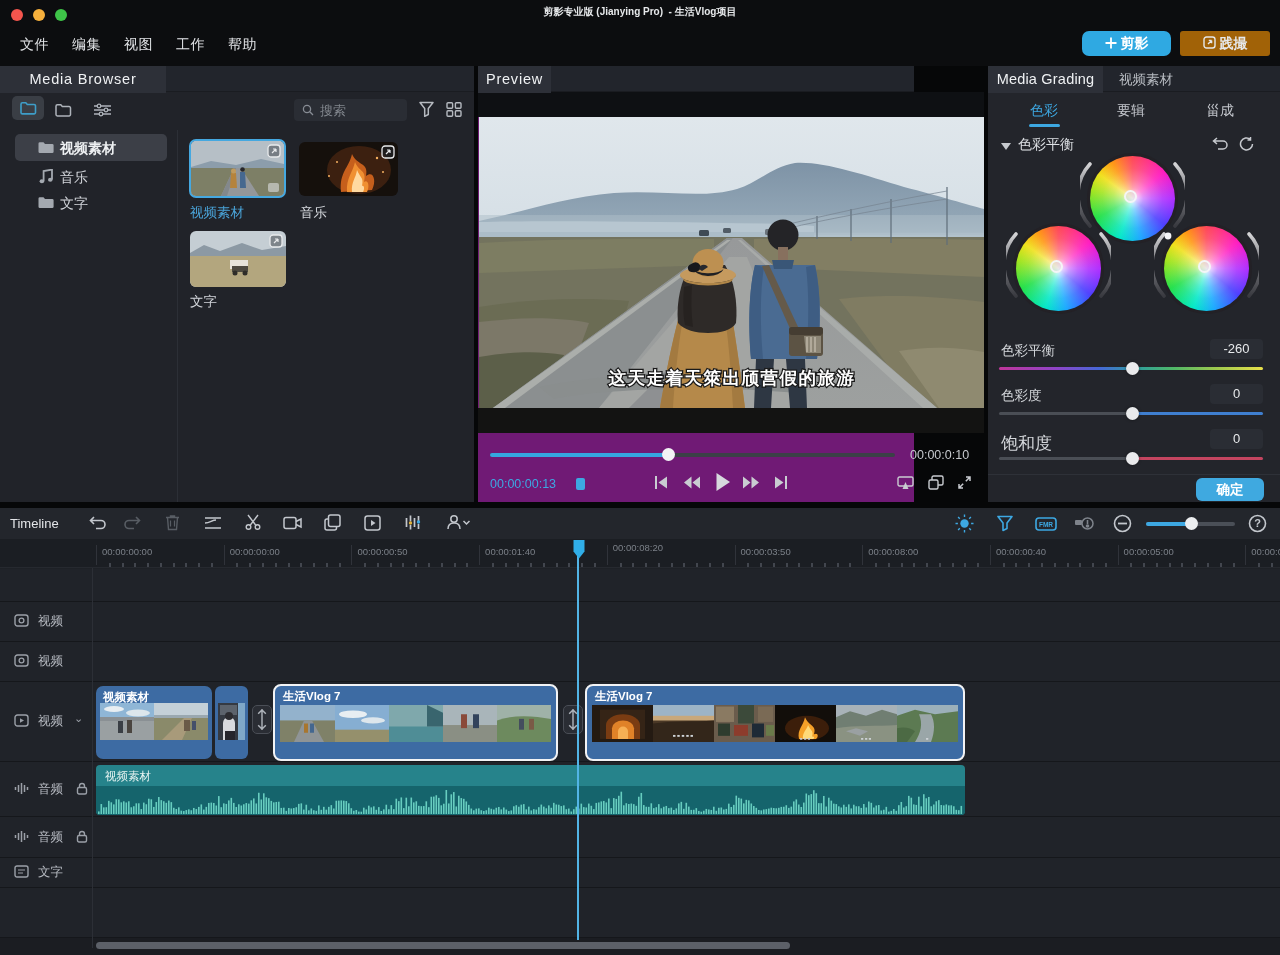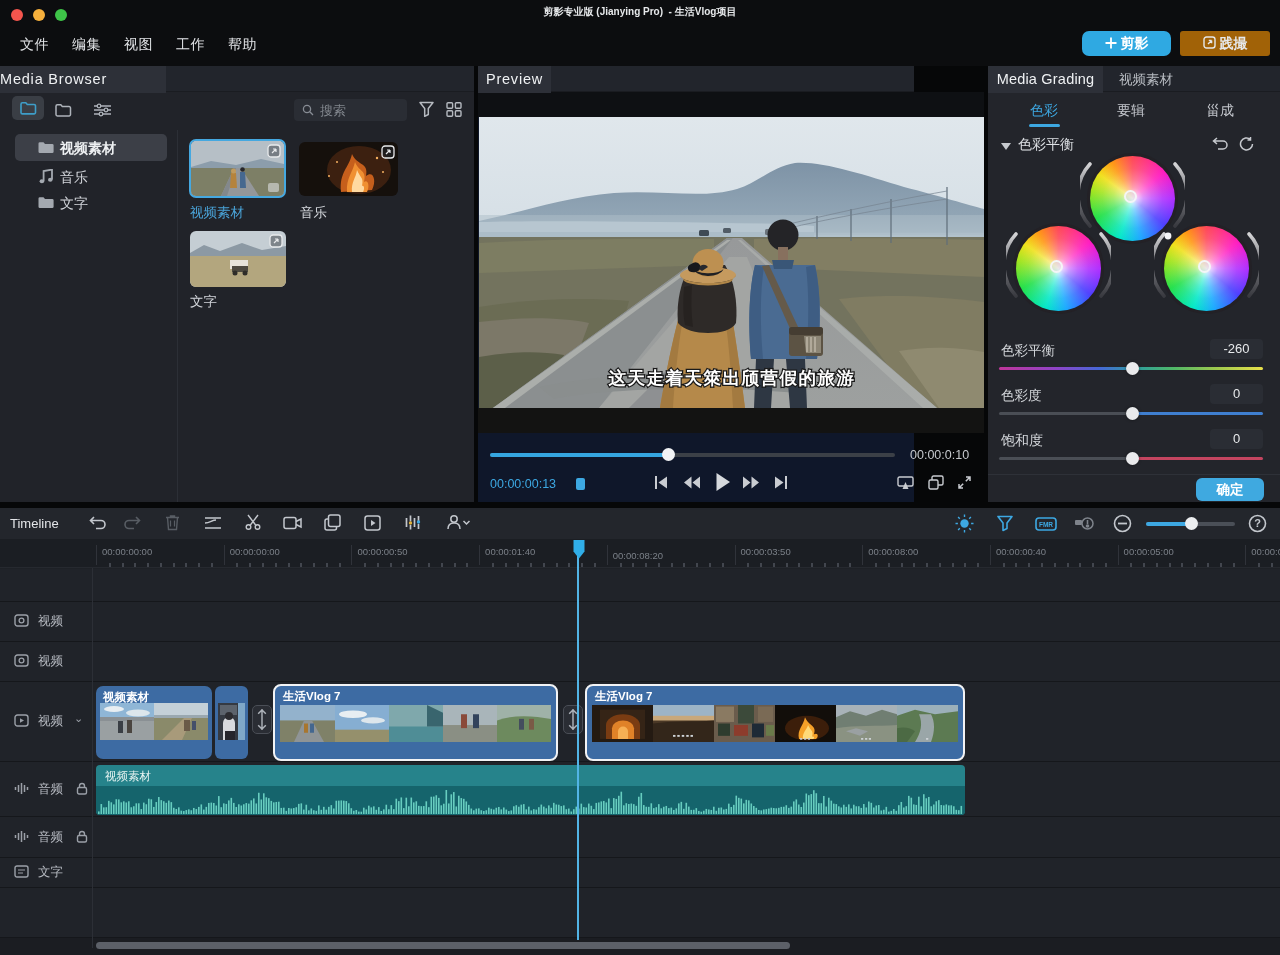--- a/index.html
+++ b/index.html
@@ -40,21 +40,21 @@
         <path d="M6 0.5 V11.5 M0.5 6 H11.5" stroke="#fff" stroke-width="1.8"></path>
       </svg>剪影</div>
   <div class="abs" style="left:1180px;top:3px;width:90px;height:25px;background:#a16207;border-radius:3px;color:#e6e8ea;font-size:14px;font-weight:700;text-align:center;line-height:24px"><svg width="13" height="13" viewBox="0 0 13 13" style="vertical-align:-1px">
         <rect x="1" y="1" width="11" height="11" rx="2.5" fill="none" stroke="#e6e8ea" stroke-width="1.4"></rect>
         <path d="M5 8 L8.6 4.4 M8.6 4.4 L5.8 4.4 M8.6 4.4 L8.6 7.2" stroke="#e6e8ea" stroke-width="1.4" fill="none"></path>
       </svg> 践撮</div>
 </div>
 
 <div class="panel" style="left:0;width:474px">
   <div class="phead"></div>
-  <div class="ptab" style="left:0;width:166px;text-align:left;padding:0">Media Browser</div>
+  <div class="ptab" style="left:0;width:166px;text-align:center;padding:0">Media Browser</div>
 
   <div class="abs" style="left:12px;top:30px;width:32px;height:24px;background:#3a3e45;border-radius:5px"></div>
   <svg class="abs" style="left:20px;top:35px" width="17" height="14" viewBox="0 0 17 14">
       <path d="M1 3.2 a1.4 1.4 0 0 1 1.4-1.4 h3.4 l1.5 1.7 h6.8 a1.4 1.4 0 0 1 1.4 1.4 v6.6 a1.4 1.4 0 0 1-1.4 1.4 H2.4 A1.4 1.4 0 0 1 1 11.5 Z" fill="none" stroke="#3e9ec9" stroke-width="1.6"></path>
     </svg>
   <svg class="abs" style="left:55px;top:37px" width="17" height="14" viewBox="0 0 17 14">
       <path d="M1 3.2 a1.4 1.4 0 0 1 1.4-1.4 h3.4 l1.5 1.7 h6.8 a1.4 1.4 0 0 1 1.4 1.4 v6.6 a1.4 1.4 0 0 1-1.4 1.4 H2.4 A1.4 1.4 0 0 1 1 11.5 Z" fill="none" stroke="#aeb3ba" stroke-width="1.5"></path>
     </svg>
   <svg class="abs" style="left:93px;top:36px" width="19" height="16" viewBox="0 0 19 16">
       <path d="M1 4 h17 M1 8 h17 M1 12 h17" stroke="#aeb3ba" stroke-width="1.4"></path>
@@ -148,21 +148,21 @@
         <circle cx="55" cy="42" r="2.5" fill="#2e2c28"></circle>
     </svg>
     <svg class="abs" style="right:3px;top:3px" width="14" height="14" viewBox="0 0 14 14">
         <rect x="1" y="1" width="12" height="12" rx="3" fill="rgba(40,44,50,.45)" stroke="#e8eaec" stroke-width="1.3"></rect>
         <path d="M5 9 L9 5 M9 5 H6 M9 5 V8" stroke="#e8eaec" stroke-width="1.2" fill="none"></path>
       </svg>
   </div>
   <span class="abs" style="left:190px;top:227px;font-size:13.5px;color:#d2d5da">文字</span>
 </div>
 
-<div class="panel" style="left:478px;width:436px;background:#0f172a">
+<div class="panel" style="left:478px;width:436px;background:#701a75">
   <div class="abs" style="left:0;top:26px;width:506px;height:25px;background:#0e1013"></div>
   <div class="abs" style="left:0;top:342px;width:506px;height:25px;background:#131312"></div>
   <div class="phead"></div>
   <div class="ptab" style="left:0;width:73px;text-align:center;padding:0">Preview</div>
 
   <div class="abs" style="left:1px;top:51px;width:505px;height:291px;overflow:hidden;background:#9aa7ae">
     <svg width="505" height="291" viewBox="0 0 505 291" preserveAspectRatio="none">
       <defs>
         <linearGradient id="sky" x1="0" y1="0" x2="0" y2="1">
           <stop offset="0" stop-color="#e0e7ec"></stop>
@@ -343,21 +343,21 @@
     </svg>
 
   <span class="abs" style="left:13px;top:276px;font-size:13.5px;color:#d4d7db">色彩平衡</span>
   <div class="vbox" style="left:222px;top:273px;width:53px;height:20px">-260</div>
   <div class="abs" style="left:11px;top:301px;width:264px;height:3px;border-radius:2px;background:linear-gradient(90deg,#c0369a,#8e44c8 22%,#4668d8 38%,#2e9e9e 52%,#4fb868 66%,#9cc84e 82%,#e8e04a)"></div>
   <div class="shandle" style="left:138px;top:296px"></div>
   <span class="abs" style="left:13px;top:321px;font-size:13.5px;color:#d4d7db">色彩度</span>
   <div class="vbox" style="left:222px;top:318px;width:53px;height:20px">0</div>
   <div class="abs" style="left:11px;top:346px;width:264px;height:3px;border-radius:2px;background:linear-gradient(90deg,#4a4e55 49%,#3f7fd0 51%,#3f7fd0)"></div>
   <div class="shandle" style="left:138px;top:341px"></div>
-  <span class="abs" style="left:13px;top:366px;font-size:14px;color:#d4d7db">饱和度</span>
+  <span class="abs" style="left:13px;top:366px;font-size:17px;color:#d4d7db">饱和度</span>
   <div class="vbox" style="left:222px;top:363px;width:53px;height:20px">0</div>
   <div class="abs" style="left:11px;top:391px;width:264px;height:3px;border-radius:2px;background:linear-gradient(90deg,#4a4e55 49%,#c44560 51%,#c44560)"></div>
   <div class="shandle" style="left:138px;top:386px"></div>
   <div class="abs" style="left:0;top:408px;width:292px;height:1px;background:#2e3138"></div>
   <div class="abs" style="left:208px;top:412px;width:68px;height:23px;background:#3fa9e0;border-radius:6px;color:#fff;font-size:13.5px;font-weight:700;text-align:center;line-height:23px">确定</div>
 </div>
 
 <div class="abs" id="tl" style="left:0;top:508px;width:1232px;height:447px;background:#1a1c21">
 
   <div class="abs" style="left:0;top:0;width:1280px;height:31px;background:#23262c"></div>
@@ -475,21 +475,21 @@
       <div class="abs" style="left:491.87px;top:21px;width:2px;height:4px;background:#42464e"></div>
       <div class="abs" style="left:504.64000000000004px;top:21px;width:2px;height:4px;background:#42464e"></div>
       <div class="abs" style="left:517.4100000000001px;top:21px;width:2px;height:4px;background:#42464e"></div>
       <div class="abs" style="left:530.1800000000001px;top:21px;width:2px;height:4px;background:#42464e"></div>
       <div class="abs" style="left:542.95px;top:21px;width:2px;height:4px;background:#42464e"></div>
       <div class="abs" style="left:555.72px;top:21px;width:2px;height:4px;background:#42464e"></div>
       <div class="abs" style="left:568.49px;top:21px;width:2px;height:4px;background:#42464e"></div>
       <div class="abs" style="left:581.26px;top:21px;width:2px;height:4px;background:#42464e"></div>
       <div class="abs" style="left:594.03px;top:21px;width:2px;height:4px;background:#42464e"></div>
       <div class="abs" style="left:606.8px;top:3px;width:1px;height:20px;background:#30333a"></div>
-      <span class="ruler-label" style="left:612.8px;top:8px">00:00:08:20</span>
+      <span class="ruler-label" style="left:612.8px;top:0">00:00:08:20</span>
       <div class="abs" style="left:619.5699999999999px;top:21px;width:2px;height:4px;background:#42464e"></div>
       <div class="abs" style="left:632.3399999999999px;top:21px;width:2px;height:4px;background:#42464e"></div>
       <div class="abs" style="left:645.1099999999999px;top:21px;width:2px;height:4px;background:#42464e"></div>
       <div class="abs" style="left:657.88px;top:21px;width:2px;height:4px;background:#42464e"></div>
       <div class="abs" style="left:670.65px;top:21px;width:2px;height:4px;background:#42464e"></div>
       <div class="abs" style="left:683.42px;top:21px;width:2px;height:4px;background:#42464e"></div>
       <div class="abs" style="left:696.1899999999999px;top:21px;width:2px;height:4px;background:#42464e"></div>
       <div class="abs" style="left:708.9599999999999px;top:21px;width:2px;height:4px;background:#42464e"></div>
       <div class="abs" style="left:721.7299999999999px;top:21px;width:2px;height:4px;background:#42464e"></div>
       <div class="abs" style="left:734.5px;top:3px;width:1px;height:20px;background:#30333a"></div>

